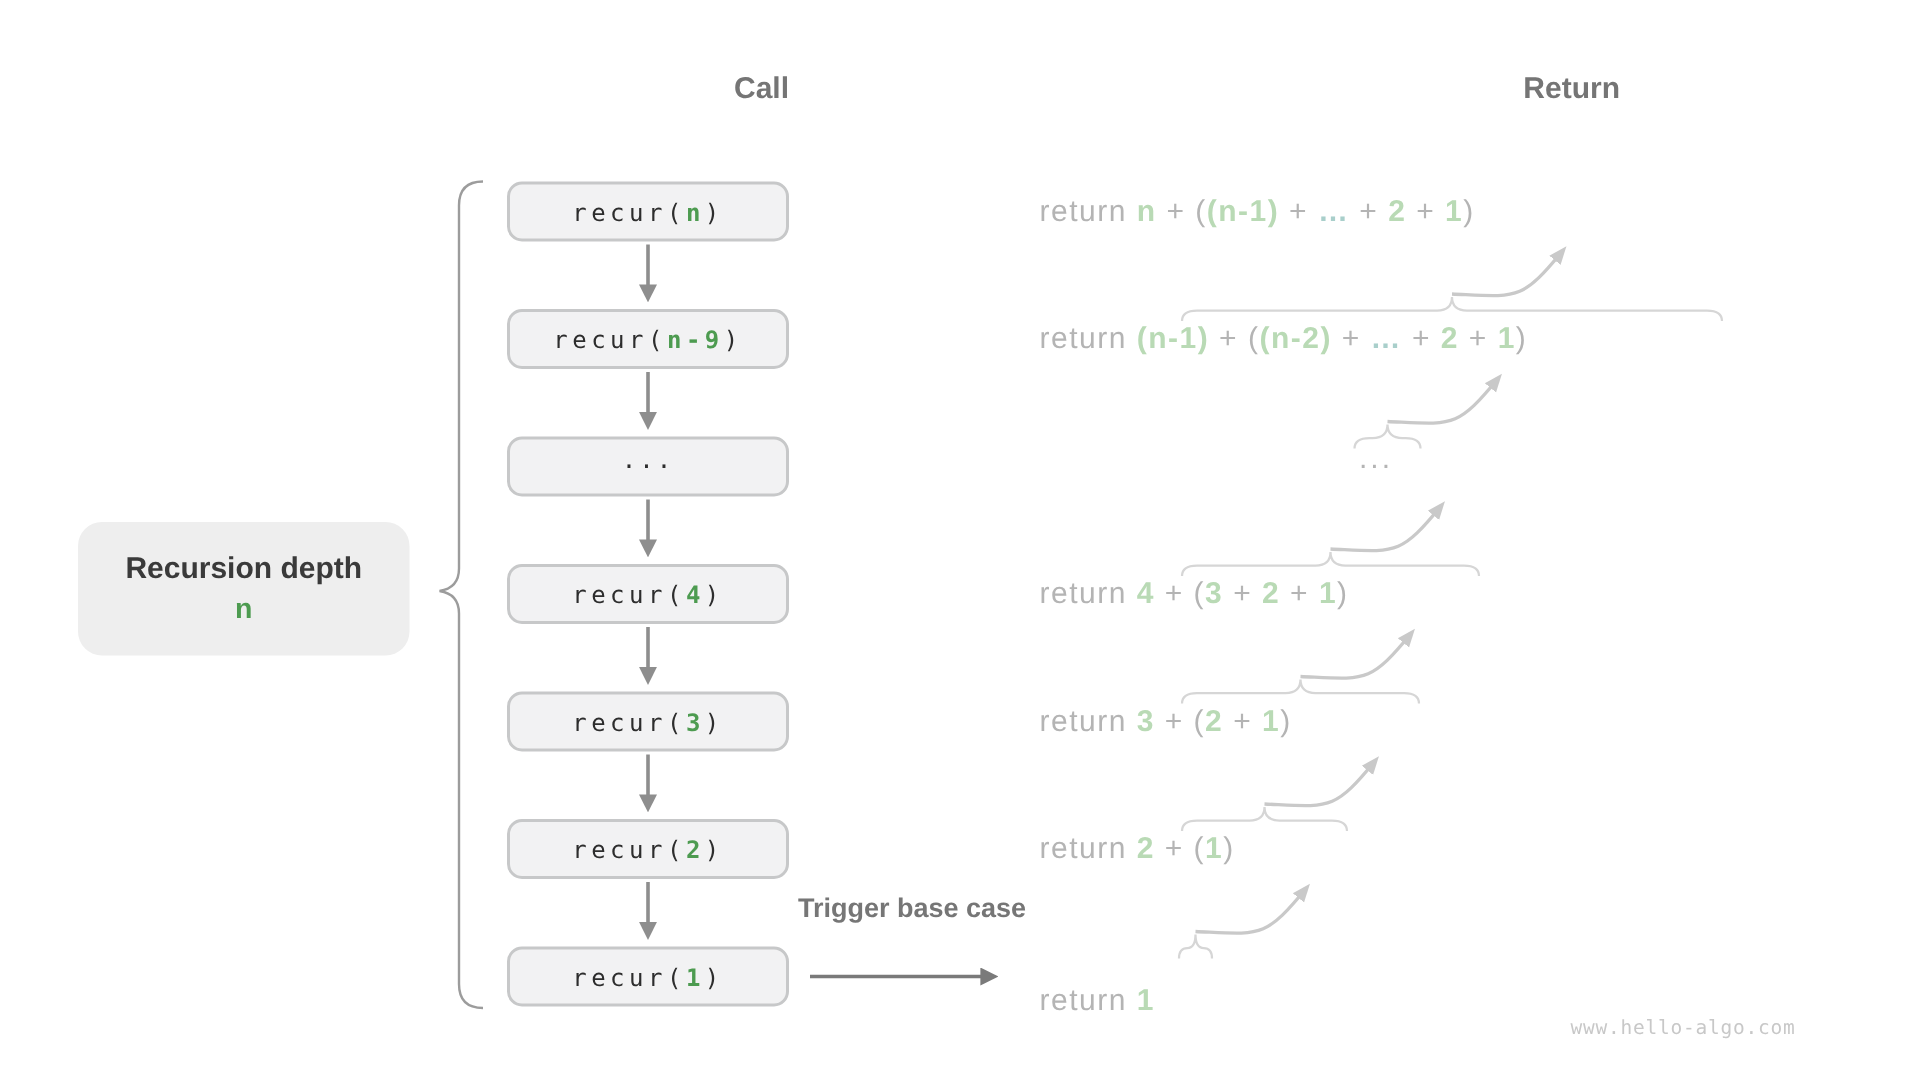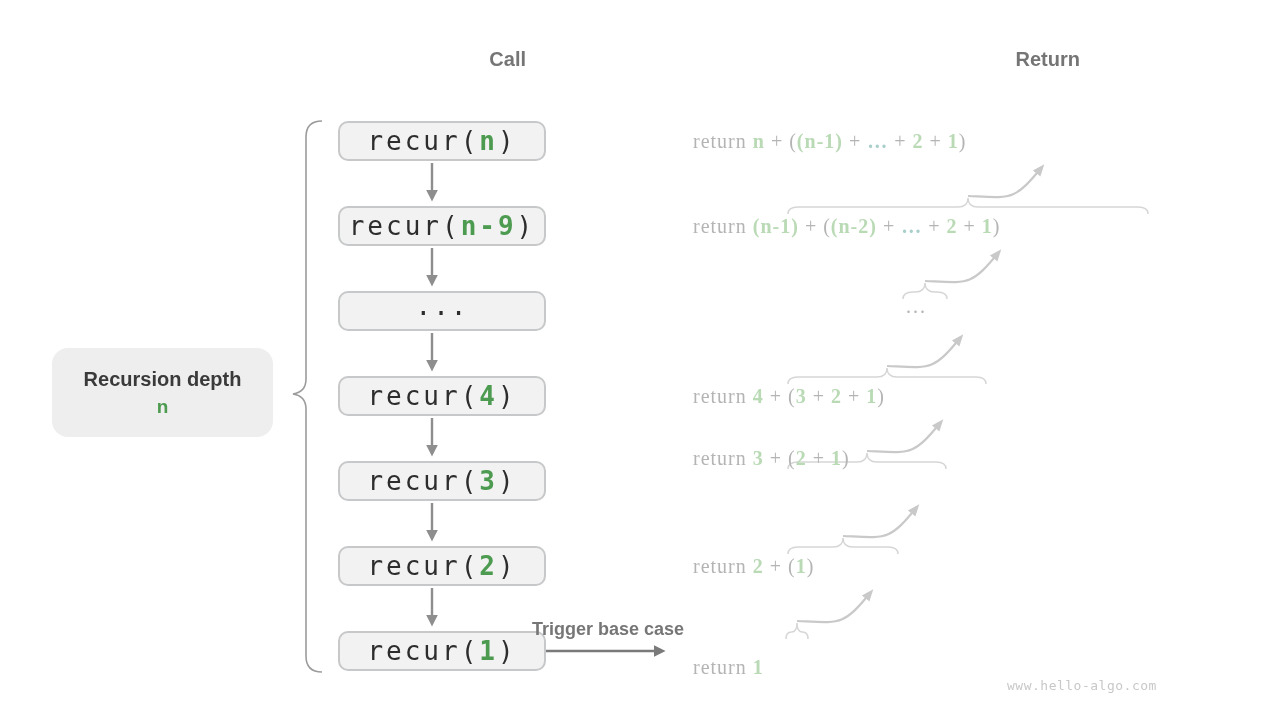--- a/index.html
+++ b/index.html
@@ -5,50 +5,50 @@
   html,body{margin:0;padding:0;background:#ffffff;}
   .stage{
     position:relative;width:1280px;height:720px;background:#ffffff;
     font-family:"Liberation Sans",sans-serif;overflow:hidden;
   }
   #connectors{position:absolute;left:0;top:0;}
   .hdr{position:absolute;font-weight:bold;font-size:20px;color:#757575;text-align:right;}
   #hdr-call{left:338px;top:48px;width:188px;}
   #hdr-return{left:700px;top:48px;width:380px;}
   .call-box{
-    position:absolute;left:338px;width:208px;height:40px;box-sizing:border-box;
+    position:absolute;left:338px;width:188px;height:40px;box-sizing:border-box;
     background:#f2f2f3;border:2px solid #c7c8c9;border-radius:10px;
     display:flex;align-items:center;justify-content:center;
-    font-family:"DejaVu Sans Mono",monospace;font-size:26px;letter-spacing:3px;color:#2d2d2d;
+    font-family:"DejaVu Sans Mono",monospace;font-size:16px;letter-spacing:3px;color:#2d2d2d;
     white-space:pre;
   }
   .ret-row{
     position:absolute;left:693px;height:28px;line-height:28px;
-    font-family:Liberation Serif, serif;font-size:20px;letter-spacing:1px;
+    font-family:Liberation Sans, sans-serif;font-size:20px;letter-spacing:1px;
     white-space:pre;
   }
   .tok-d{color:#2d2d2d;}
   .tok-a{color:#4d9b50;font-weight:bold;}
   .tok-g{color:#b4b4b4;}
   .tok-v{color:#b9dab5;font-weight:bold;}
   .tok-e{color:#a9cfcb;font-weight:bold;}
   .tok-dots{position:relative;top:-5px;letter-spacing:2px;}
   .depth-box{
     position:absolute;left:52px;top:348px;width:221px;height:89px;
     background:#eeeeee;border-radius:16px;
     display:flex;flex-direction:column;align-items:center;justify-content:center;gap:5px;
   }
   .depth-title{font-size:20px;font-weight:bold;color:#3a3a3a;}
   .depth-value{font-size:19px;font-weight:bold;color:#4d9b50;}
   .trigger{
     position:absolute;left:478px;top:595px;width:260px;text-align:center;
-    font-size:18px;font-weight:bold;color:#767676;margin-top:24px;
+    font-size:18px;font-weight:bold;color:#767676;
   }
   .watermark{
-    position:absolute;left:1007px;top:678px;width:230px;text-align:left;
+    position:absolute;left:1007px;top:678px;width:230px;text-align:center;
     font-family:"DejaVu Sans Mono",monospace;font-size:13px;color:#c8c8c8;letter-spacing:0.5px;
   }
 </style>
 </head>
 <body>
 
 <div class="stage">
   <svg id="connectors" width="1280" height="720">
 <defs>
   <marker id="mDark" viewBox="0 0 10 10" refX="7" refY="5" markerWidth="5" markerHeight="5" orient="auto">
@@ -98,20 +98,20 @@
       <div class="call-box" style="top: 376px;"><span class="tok-d">recur(</span><span class="tok-a">4</span><span class="tok-d">)</span></div>
       <div class="call-box" style="top: 461px;"><span class="tok-d">recur(</span><span class="tok-a">3</span><span class="tok-d">)</span></div>
       <div class="call-box" style="top: 546px;"><span class="tok-d">recur(</span><span class="tok-a">2</span><span class="tok-d">)</span></div>
       <div class="call-box" style="top: 631px;"><span class="tok-d">recur(</span><span class="tok-a">1</span><span class="tok-d">)</span></div>
     </div>
   <div id="return-column">
       <div class="ret-row" style="top: 127px;"><span class="tok-g">return </span><span class="tok-v">n</span><span class="tok-g"> + </span><span class="tok-g">(</span><span class="tok-v">(n-1)</span><span class="tok-g"> + </span><span class="tok-e">…</span><span class="tok-g"> + </span><span class="tok-v">2</span><span class="tok-g"> + </span><span class="tok-v">1</span><span class="tok-g">)</span></div>
       <div class="ret-row" style="top: 212px;"><span class="tok-g">return </span><span class="tok-v">(n-1)</span><span class="tok-g"> + </span><span class="tok-g">(</span><span class="tok-v">(n-2)</span><span class="tok-g"> + </span><span class="tok-e">…</span><span class="tok-g"> + </span><span class="tok-v">2</span><span class="tok-g"> + </span><span class="tok-v">1</span><span class="tok-g">)</span></div>
       <div class="ret-row" style="top: 297px; left: 906px;"><span class="tok-g tok-dots">...</span></div>
       <div class="ret-row" style="top: 382px; text-align: center;"><span class="tok-g">return </span><span class="tok-v">4</span><span class="tok-g"> + </span><span class="tok-g">(</span><span class="tok-v">3</span><span class="tok-g"> + </span><span class="tok-v">2</span><span class="tok-g"> + </span><span class="tok-v">1</span><span class="tok-g">)</span></div>
-      <div class="ret-row" style="top: 444px;"><span class="tok-g">return </span><span class="tok-v">3</span><span class="tok-g"> + </span><span class="tok-g">(</span><span class="tok-v">2</span><span class="tok-g"> + </span><span class="tok-v">1</span><span class="tok-g">)</span></div>
+      <div class="ret-row" style="top: 467px;"><span class="tok-g">return </span><span class="tok-v">3</span><span class="tok-g"> + </span><span class="tok-g">(</span><span class="tok-v">2</span><span class="tok-g"> + </span><span class="tok-v">1</span><span class="tok-g">)</span></div>
       <div class="ret-row" style="top: 552px;"><span class="tok-g">return </span><span class="tok-v">2</span><span class="tok-g"> + </span><span class="tok-g">(</span><span class="tok-v">1</span><span class="tok-g">)</span></div>
       <div class="ret-row" style="top: 653px;"><span class="tok-g">return </span><span class="tok-v">1</span></div>
     </div>
 
   <div class="trigger">Trigger base case</div>
   <div class="watermark">www.hello-algo.com</div>
 </div>
 
 </body></html>

